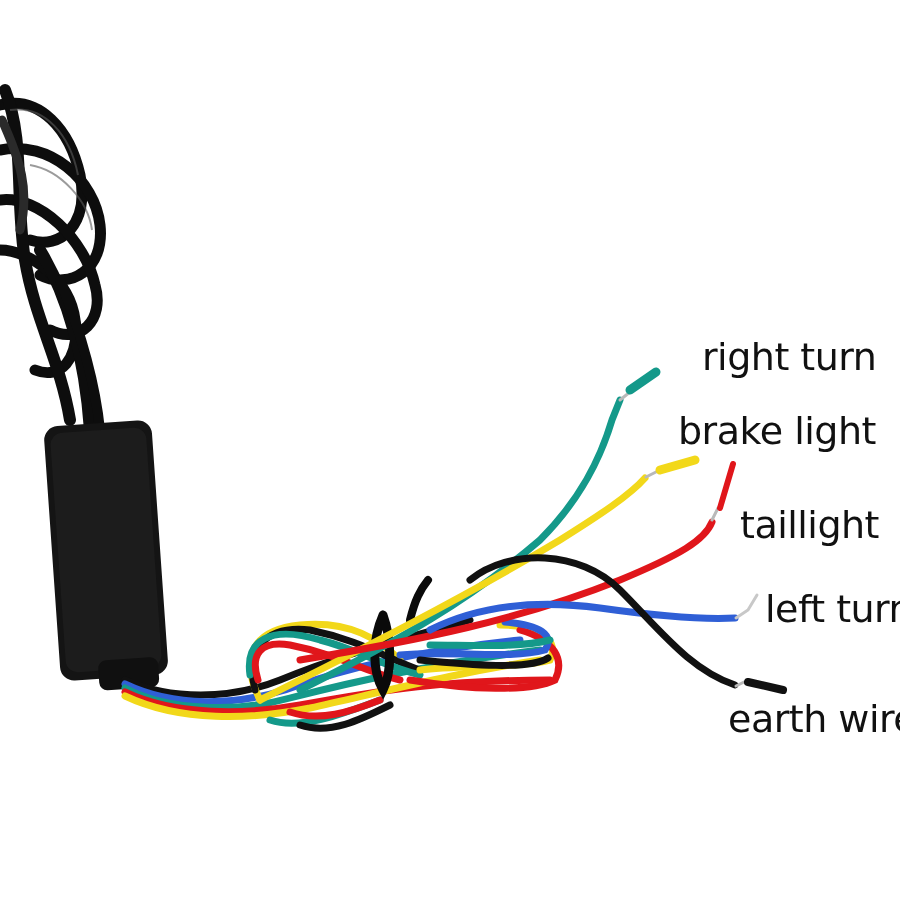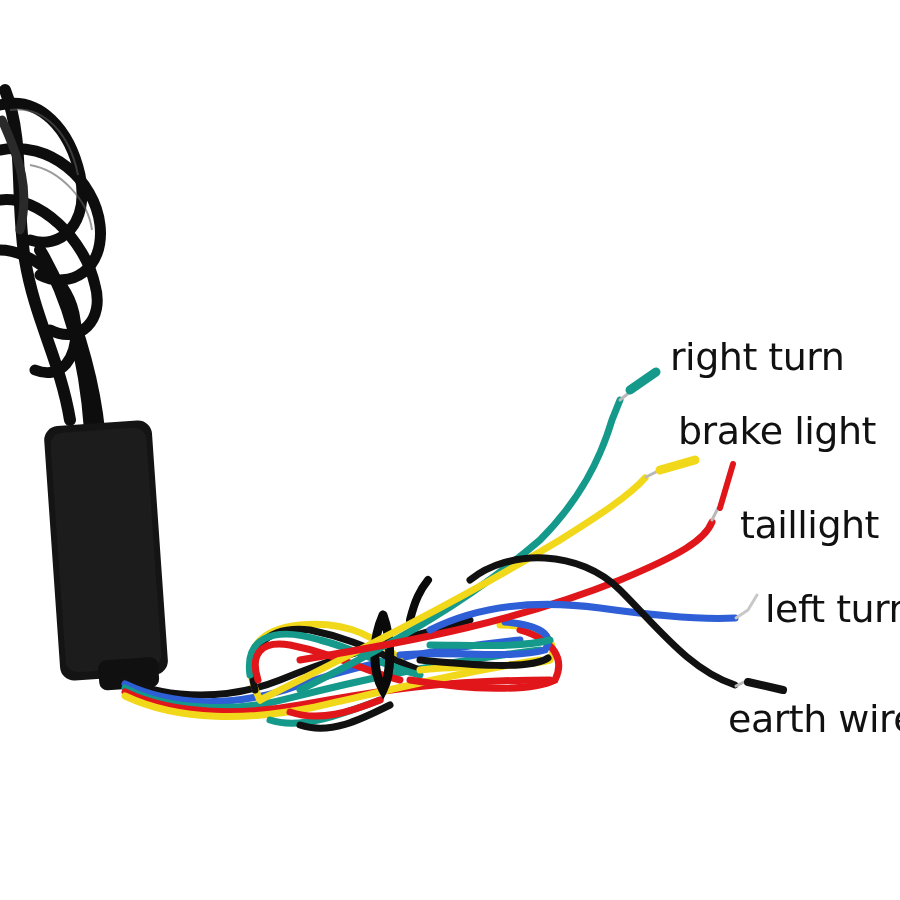--- a/index.html
+++ b/index.html
@@ -79,17 +79,17 @@
 
     <path d="M430 630 C480 605 540 600 600 608 C650 615 700 620 735 618" stroke="#2f5fd6" stroke-width="7"></path>
     <path d="M736 618 L748 610 L757 595" stroke="#c8c8c8" stroke-width="3"></path>
 
     <path d="M470 580 C510 548 580 550 620 590 C660 630 690 670 735 685" stroke="#111111" stroke-width="7"></path>
     <path d="M736 686 L744 682" stroke="#b9b9b9" stroke-width="3"></path>
     <path d="M748 682 L783 690" stroke="#111111" stroke-width="8"></path>
   </g>
 </svg>
 
-<div class="label" style="left:670px; top:338px;">right turn</div>
+<div class="label" style="left:702px; top:338px;">right turn</div>
 <div class="label" style="left:678px; top:412px;">brake light</div>
 <div class="label" style="left:740px; top:506px;">taillight</div>
 <div class="label" style="left:765px; top:590px;">left turn</div>
 <div class="label" style="left:728px; top:700px;">earth wire</div>
 
 </body></html>

